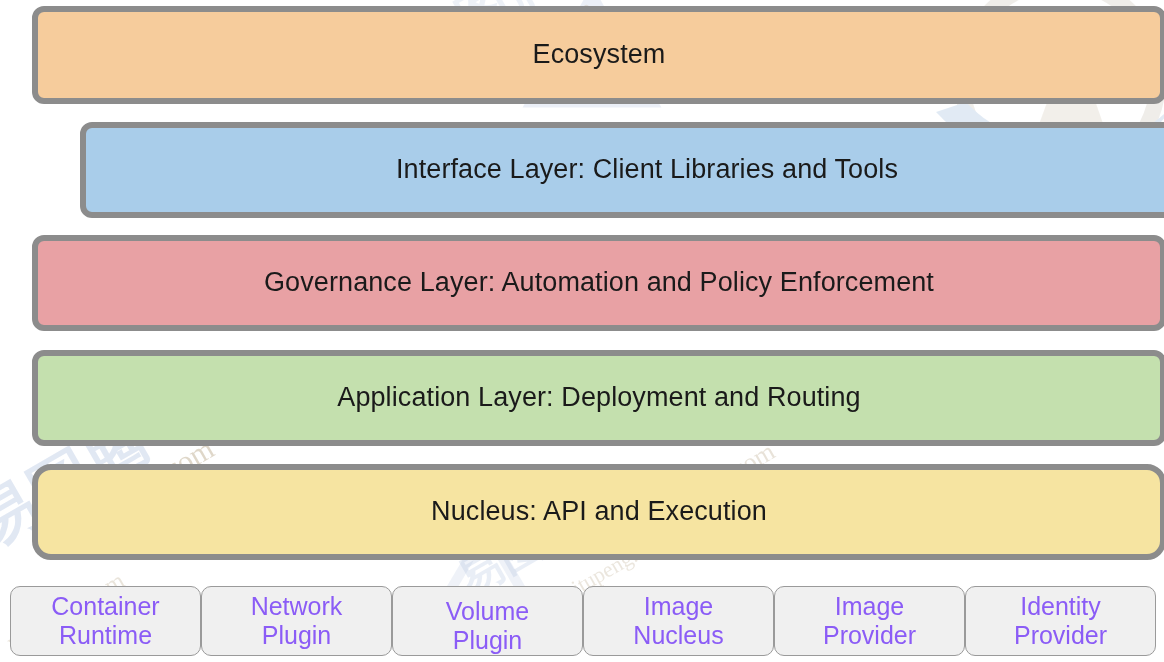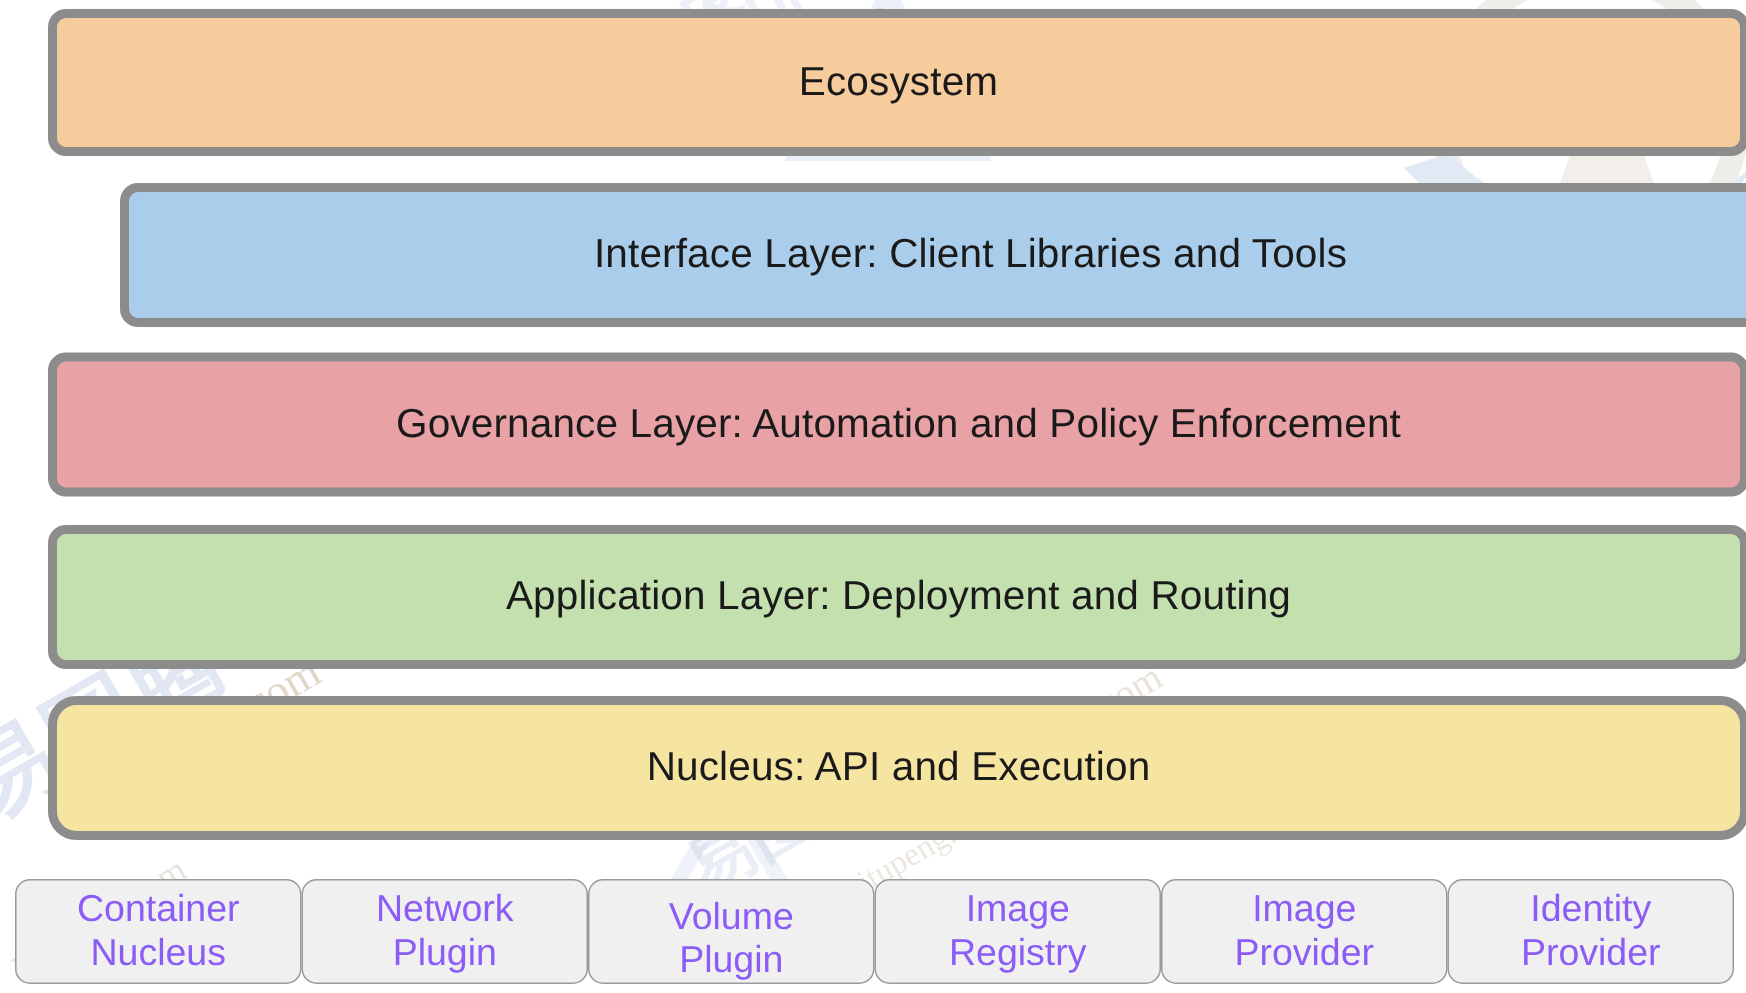--- a/index.html
+++ b/index.html
@@ -234,36 +234,36 @@
 
     <div class="layer-band" id="band-4" style="background: rgb(246, 228, 161); border-color: rgb(140, 140, 140); border-radius: 19px;">
       <span class="band-label">Nucleus: API and Execution</span>
     </div>
   </div>
 
   <div class="component-row">
 
     <div class="component-box" style="background: rgb(240, 240, 240); border-color: rgb(154, 154, 154);">
       <span class="ln">Container</span>
-      <span class="ln">Nucleus</span>
+      <span class="ln">Runtime</span>
     </div>
 
     <div class="component-box" style="background: rgb(240, 240, 240); border-color: rgb(154, 154, 154);">
       <span class="ln">Network</span>
       <span class="ln">Plugin</span>
     </div>
 
     <div class="component-box" style="background: rgb(240, 240, 240); border-color: rgb(154, 154, 154); justify-content: flex-end;">
       <span class="ln">Volume</span>
       <span class="ln">Plugin</span>
     </div>
 
     <div class="component-box" style="background: rgb(240, 240, 240); border-color: rgb(154, 154, 154);">
       <span class="ln">Image</span>
-      <span class="ln">Registry</span>
+      <span class="ln">Nucleus</span>
     </div>
 
     <div class="component-box" style="background: rgb(240, 240, 240); border-color: rgb(154, 154, 154);">
       <span class="ln">Image</span>
       <span class="ln">Provider</span>
     </div>
 
     <div class="component-box" style="background: rgb(240, 240, 240); border-color: rgb(154, 154, 154); text-align: right;">
       <span class="ln">Identity</span>
       <span class="ln">Provider</span>

